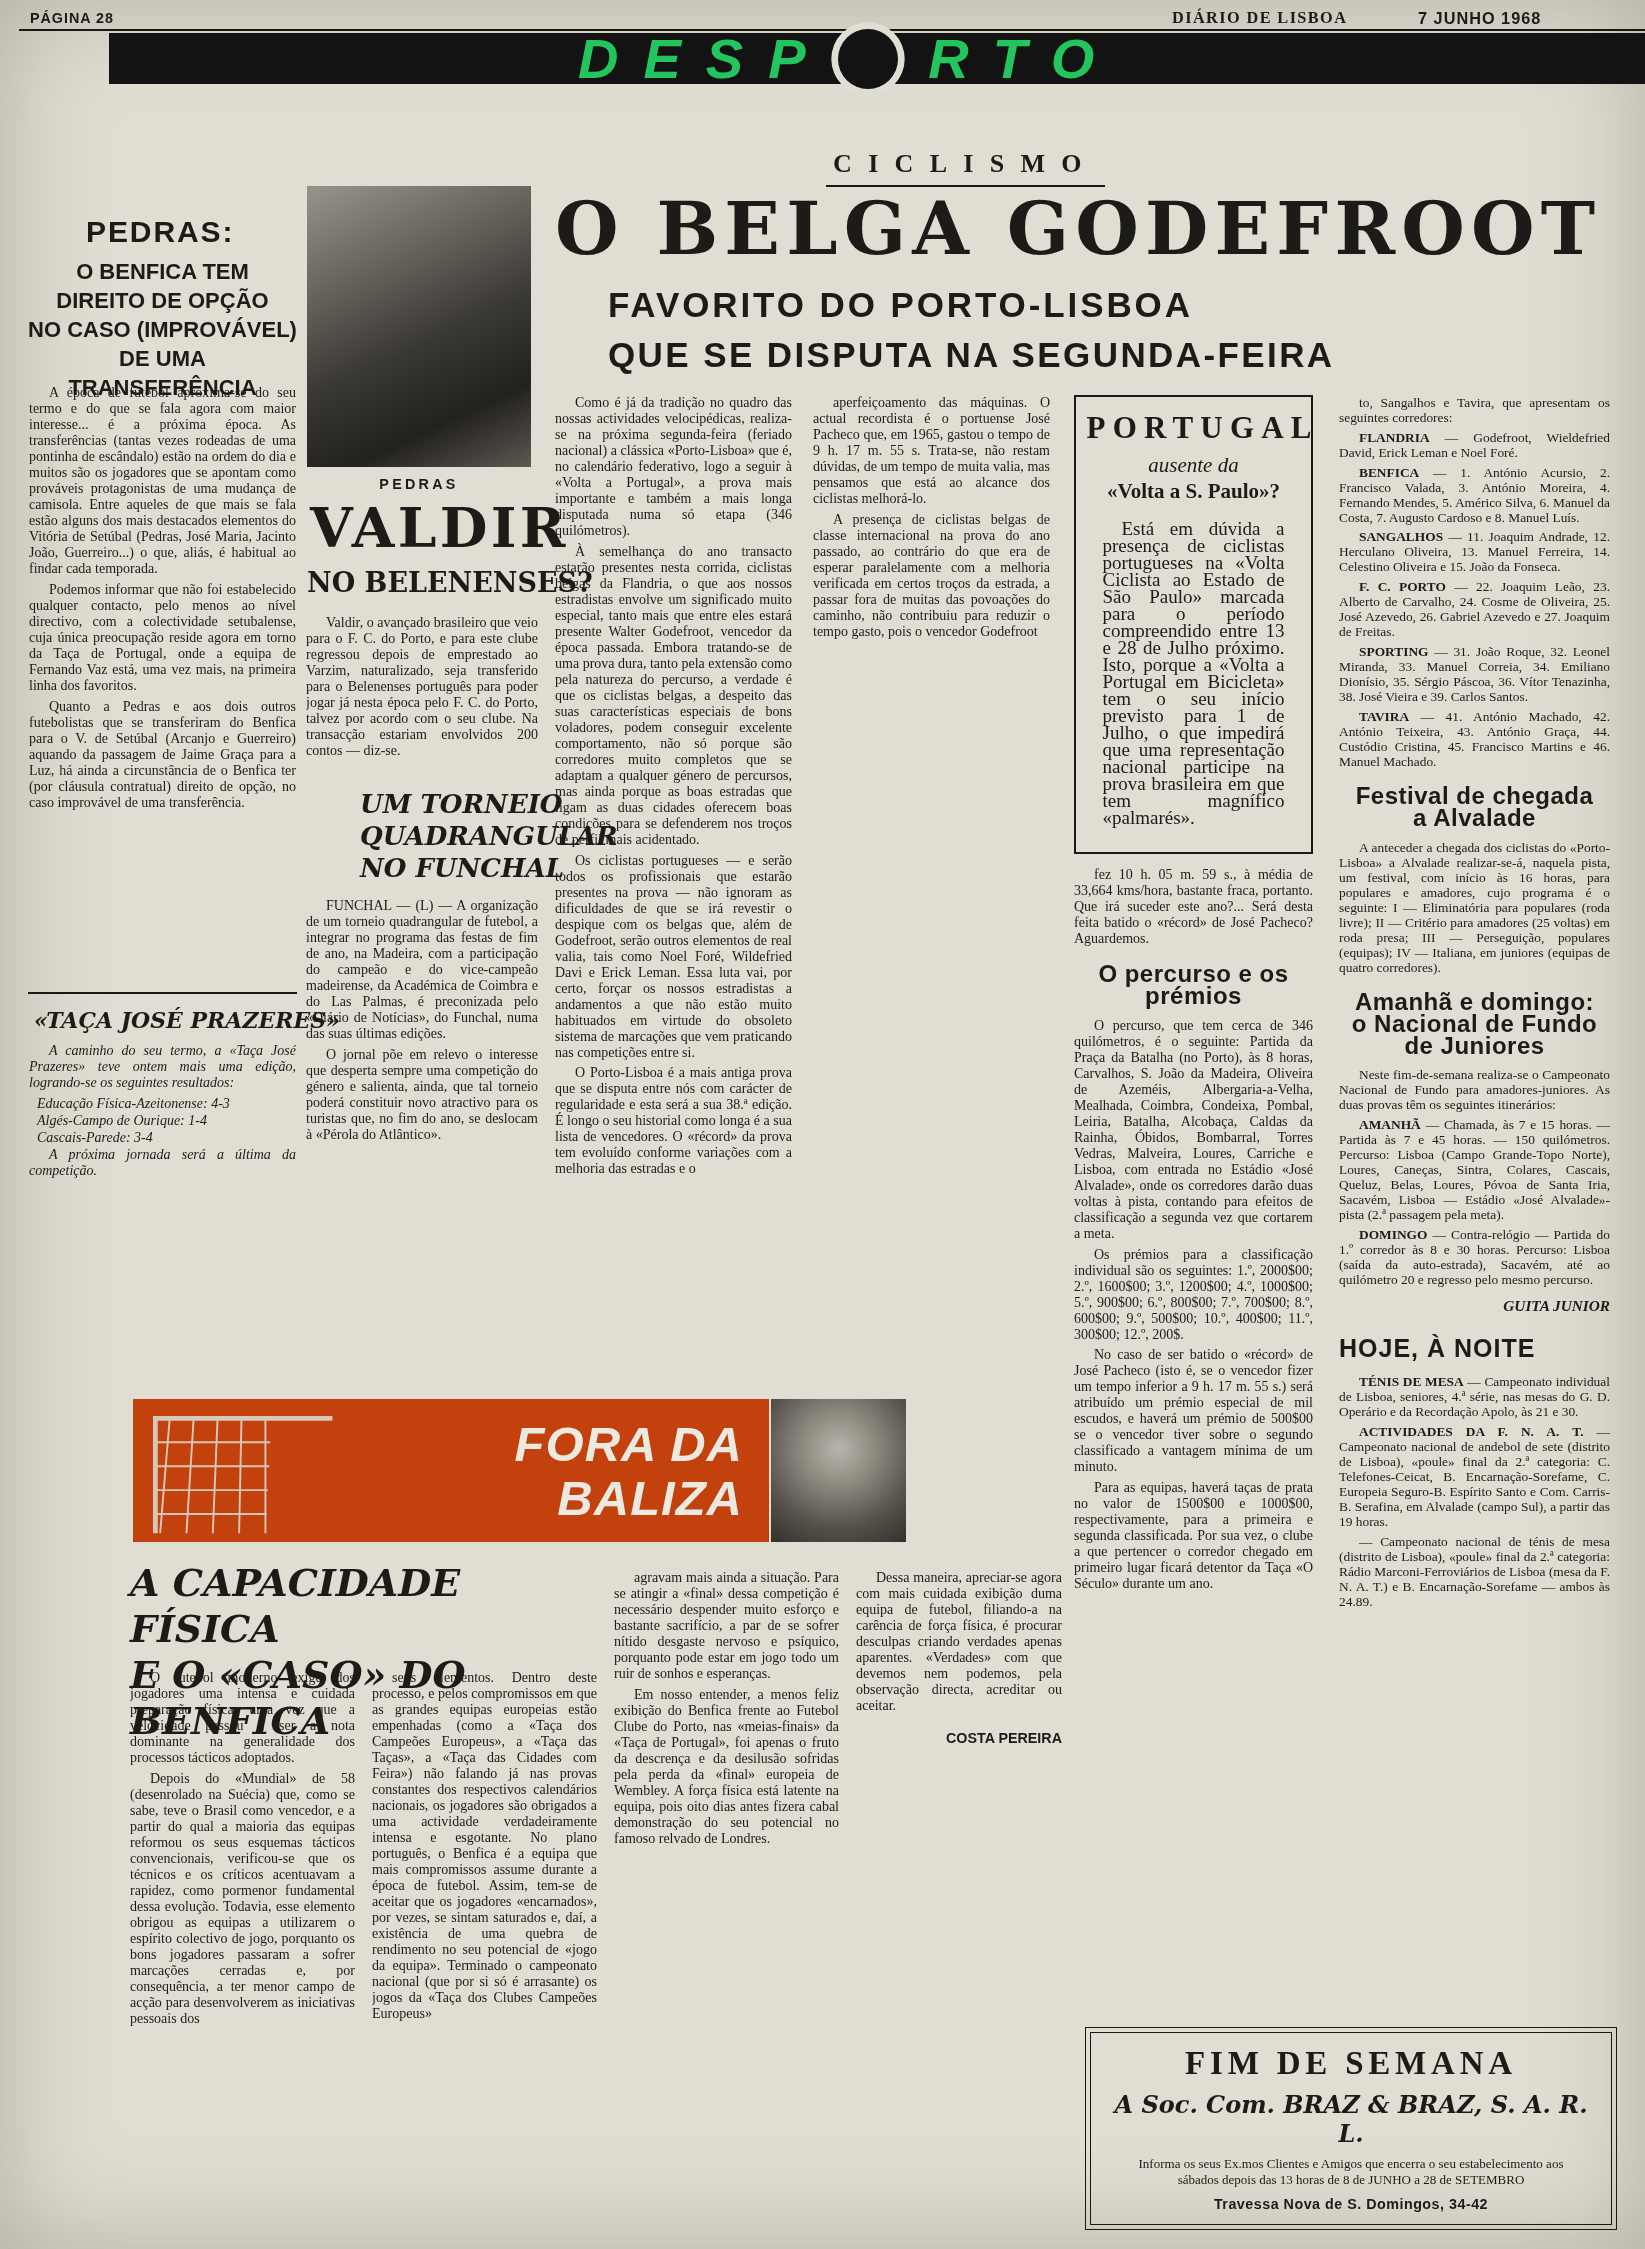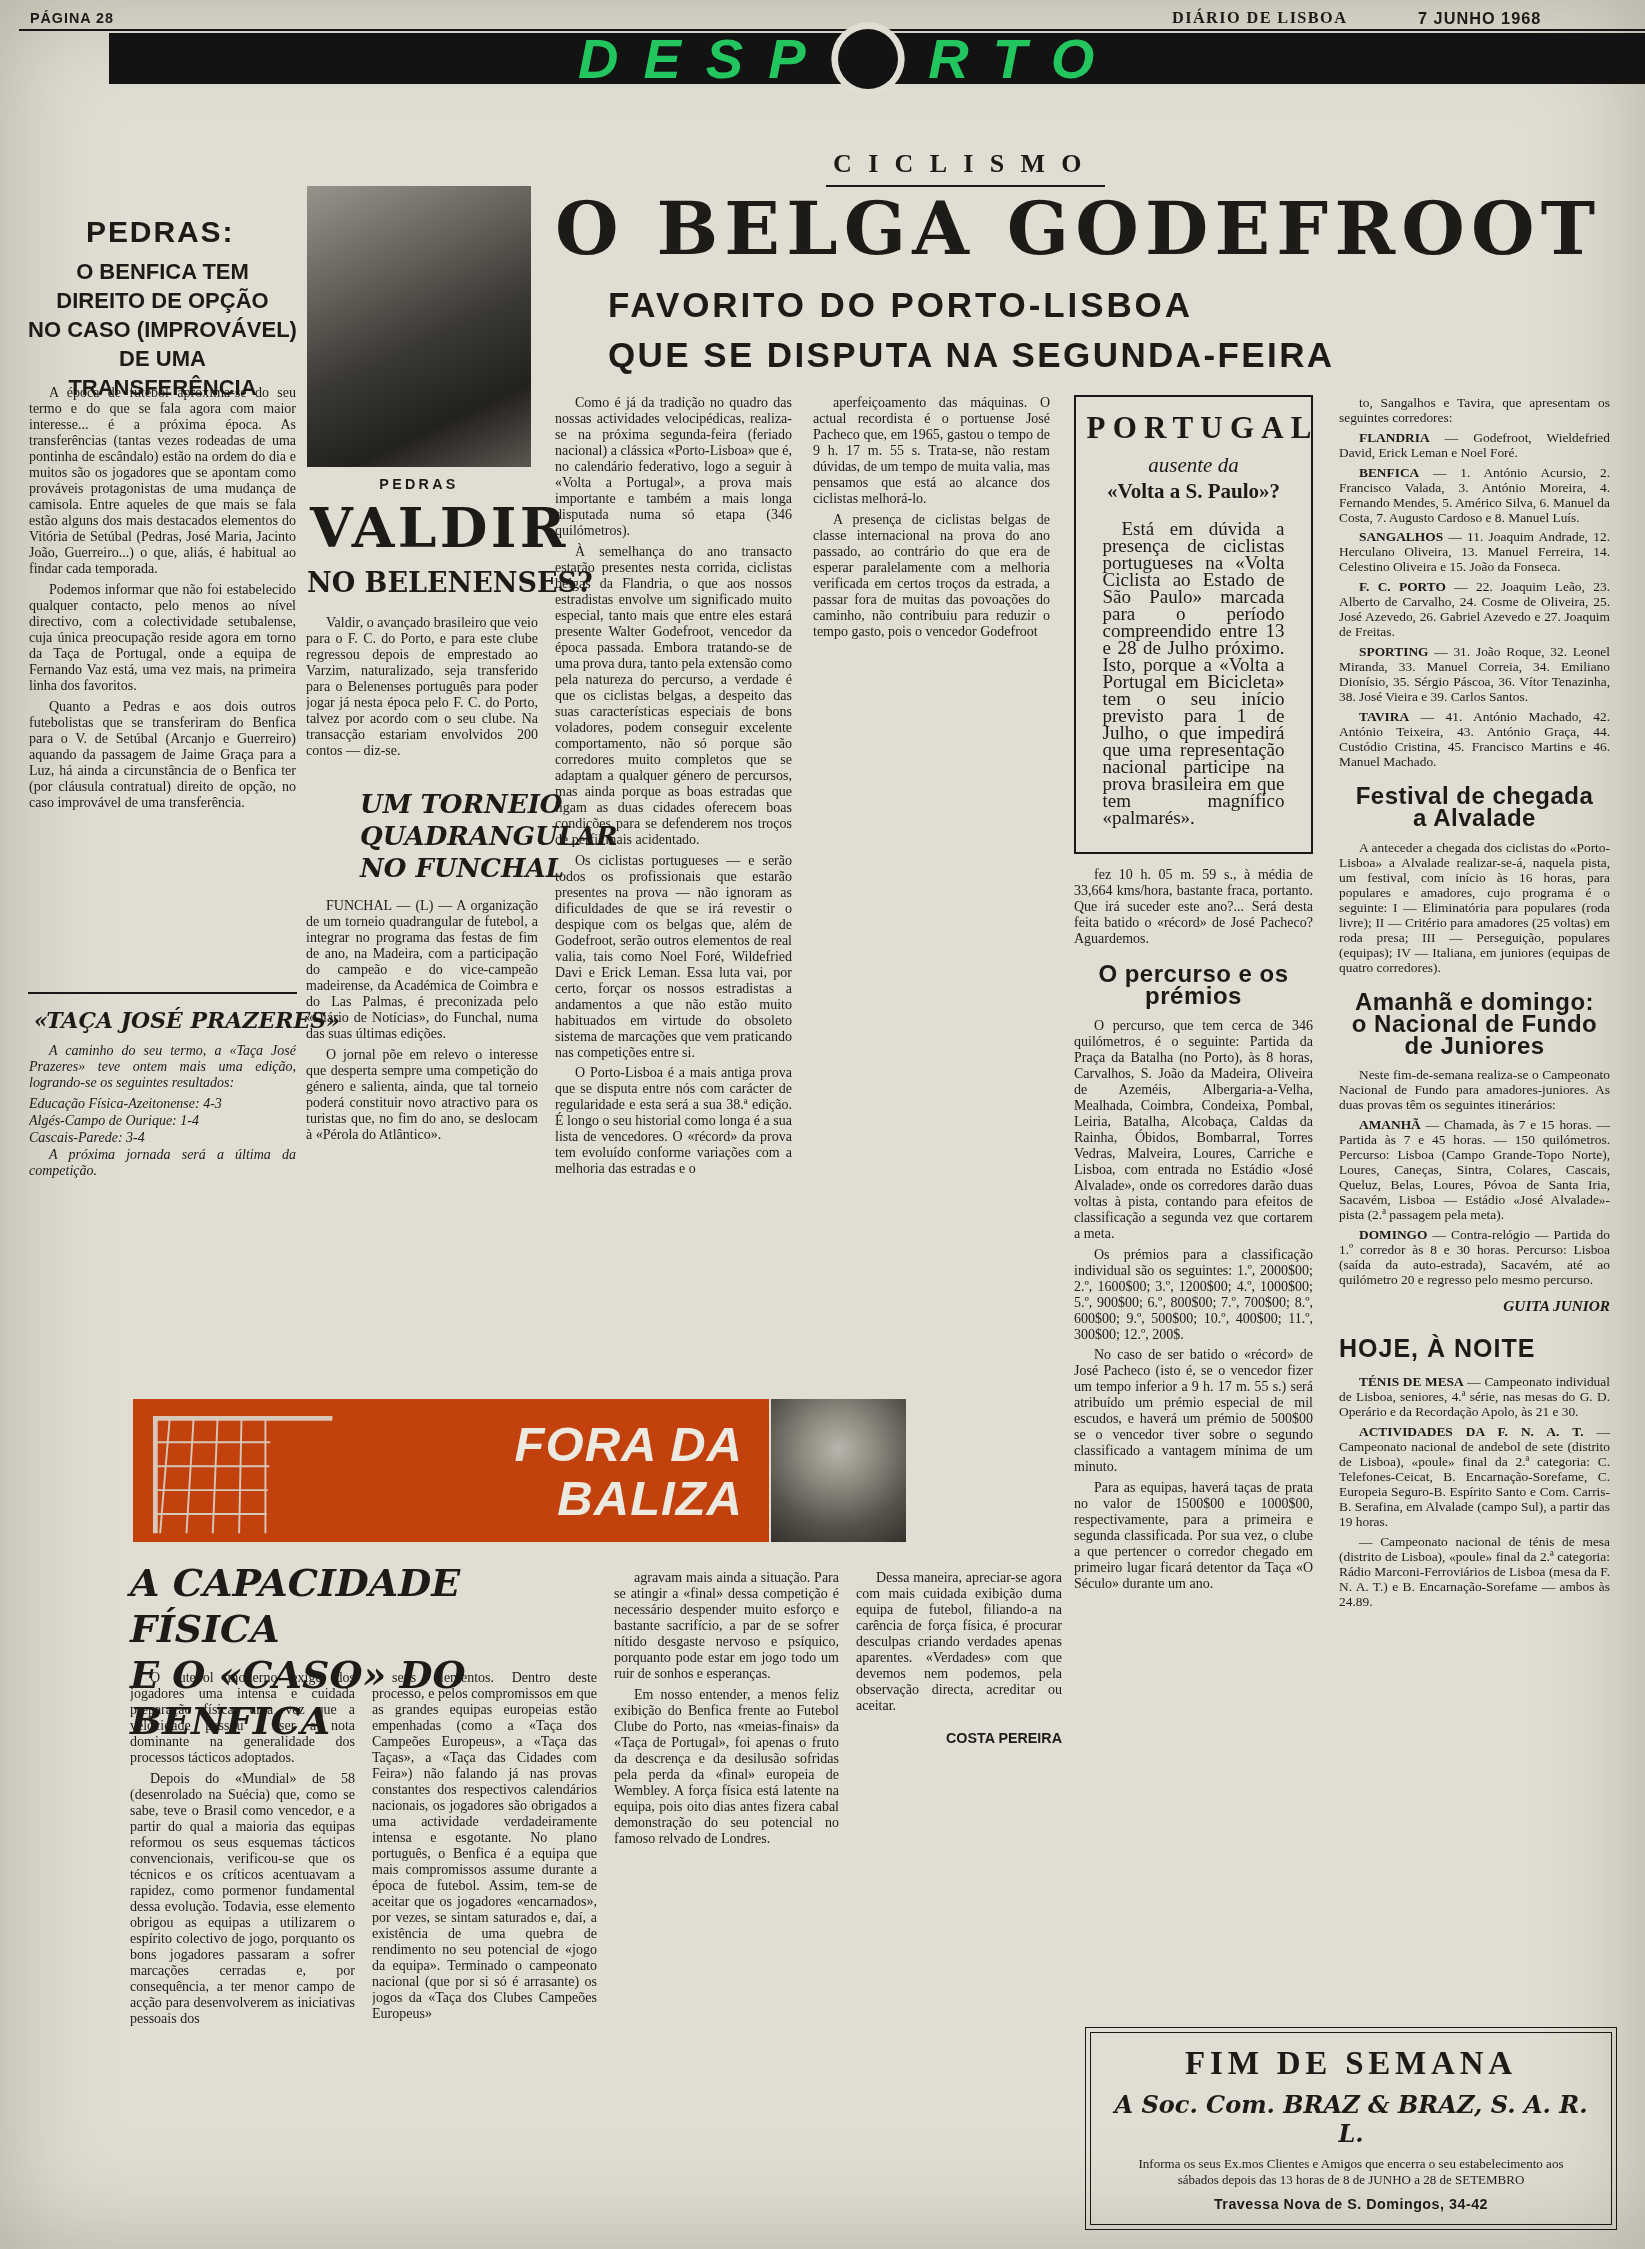--- a/index.html
+++ b/index.html
@@ -34,21 +34,21 @@
                  font:bold 14.3px "Liberation Sans",sans-serif;letter-spacing:3.3px;}
   
   .valdir-h1{left:310px;top:500px;font:bold 55px/55px "DejaVu Serif",serif;letter-spacing:3.3px;}
   .valdir-h2{left:307px;top:567px;font:bold 27px/31px "DejaVu Serif",serif;}
   .valdir-body{left:306px;top:615px;width:232px;height:163px;}
   .torneio-h{left:360px;top:788px;font:bold italic 26px/32px "DejaVu Serif",serif;white-space:pre-line;}
   .torneio-body{left:306px;top:898px;width:232px;height:474px;}
   .taca-rule{left:28px;top:992px;width:269px;height:1.9px;background:#181818;}
   .taca-h{left:34px;top:1007px;font:bold italic 22px "DejaVu Serif",serif;}
   .taca-body{left:29px;top:1043px;width:267px;height:206px;font-style:italic;}
-  .taca-body .results p{margin:1px 0;}
+  .taca-body .results p{margin:1px 8px;}
   
   .cic-kicker{left:717px;top:149px;width:497px;text-align:center;
               font:bold 26px "Liberation Serif",serif;letter-spacing:16.3px;}
   .cic-kicker span{border-bottom:2.4px solid #181818;padding:0 6.7px 6.7px;}
   .main-headline{left:555px;top:190px;width:1088px;font:bold 73px/77px "DejaVu Serif",serif;
                  letter-spacing:6.2px;white-space:nowrap;}
   .sub1{left:608px;top:285px;font:bold 35px "Liberation Sans",sans-serif;letter-spacing:2.9px;}
   .sub2{left:608px;top:335px;font:bold 35px "Liberation Sans",sans-serif;letter-spacing:2.4px;}
   .cyc1{left:555px;top:395px;width:237px;height:984px;}
   .cyc2{left:813px;top:395px;width:237px;height:984px;}

